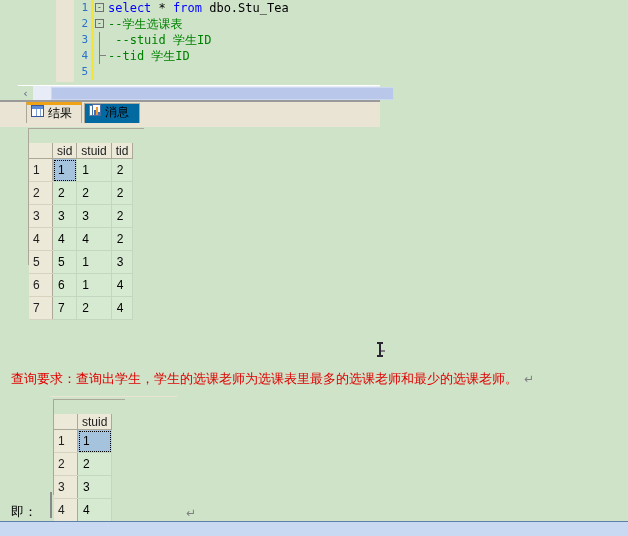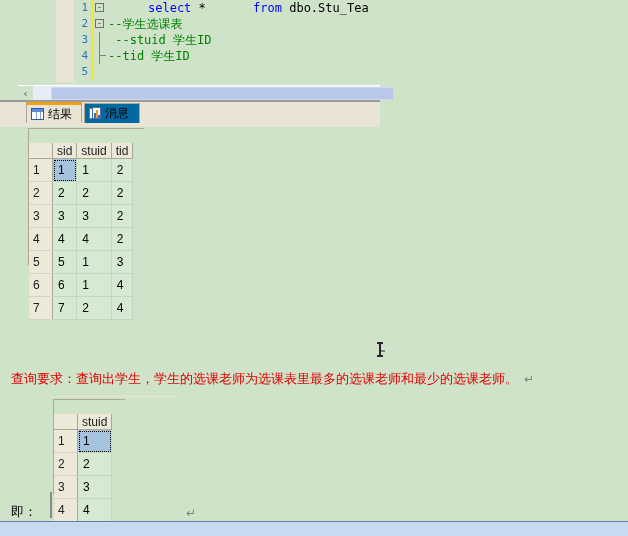--- a/index.html
+++ b/index.html
@@ -78,21 +78,21 @@
   .outline-tick {
     position: absolute;
     left: 99px; top: 7px;
     width: 7px; height: 1px;
     background: #808080;
   }
   .code-text {
     position: absolute;
     left: 108px; top: 0;
   }
-  .kw { color: #0000ff; margin-left: 40px; }
+  .kw { color: #0000ff; }
   .pl { color: #000000; }
   .cm { color: #008000; }
 
   
   #editor-hscroll {
     position: absolute;
     left: 18px; top: 85px;
     width: 362px; height: 15px;
     background: #edf1f8;
     border-top: 1px solid #ffffff;
@@ -140,21 +140,20 @@
     position: absolute;
     left: 26px; top: 102px;
     height: 22px;
   }
   .tab {
     position: absolute;
     top: 0;
     height: 21px;
     box-sizing: border-box;
     display: flex;
-    align-items: center;
     padding: 0 8px 0 4px;
     font-size: 12px;
     color: #000000;
     font-family: "DejaVu Sans", "Liberation Sans", sans-serif;
   }
   .tab.active {
     left: 0;
     width: 56px;
     background: #e9e4d4;
     border-top: 3px solid #f0a216;

